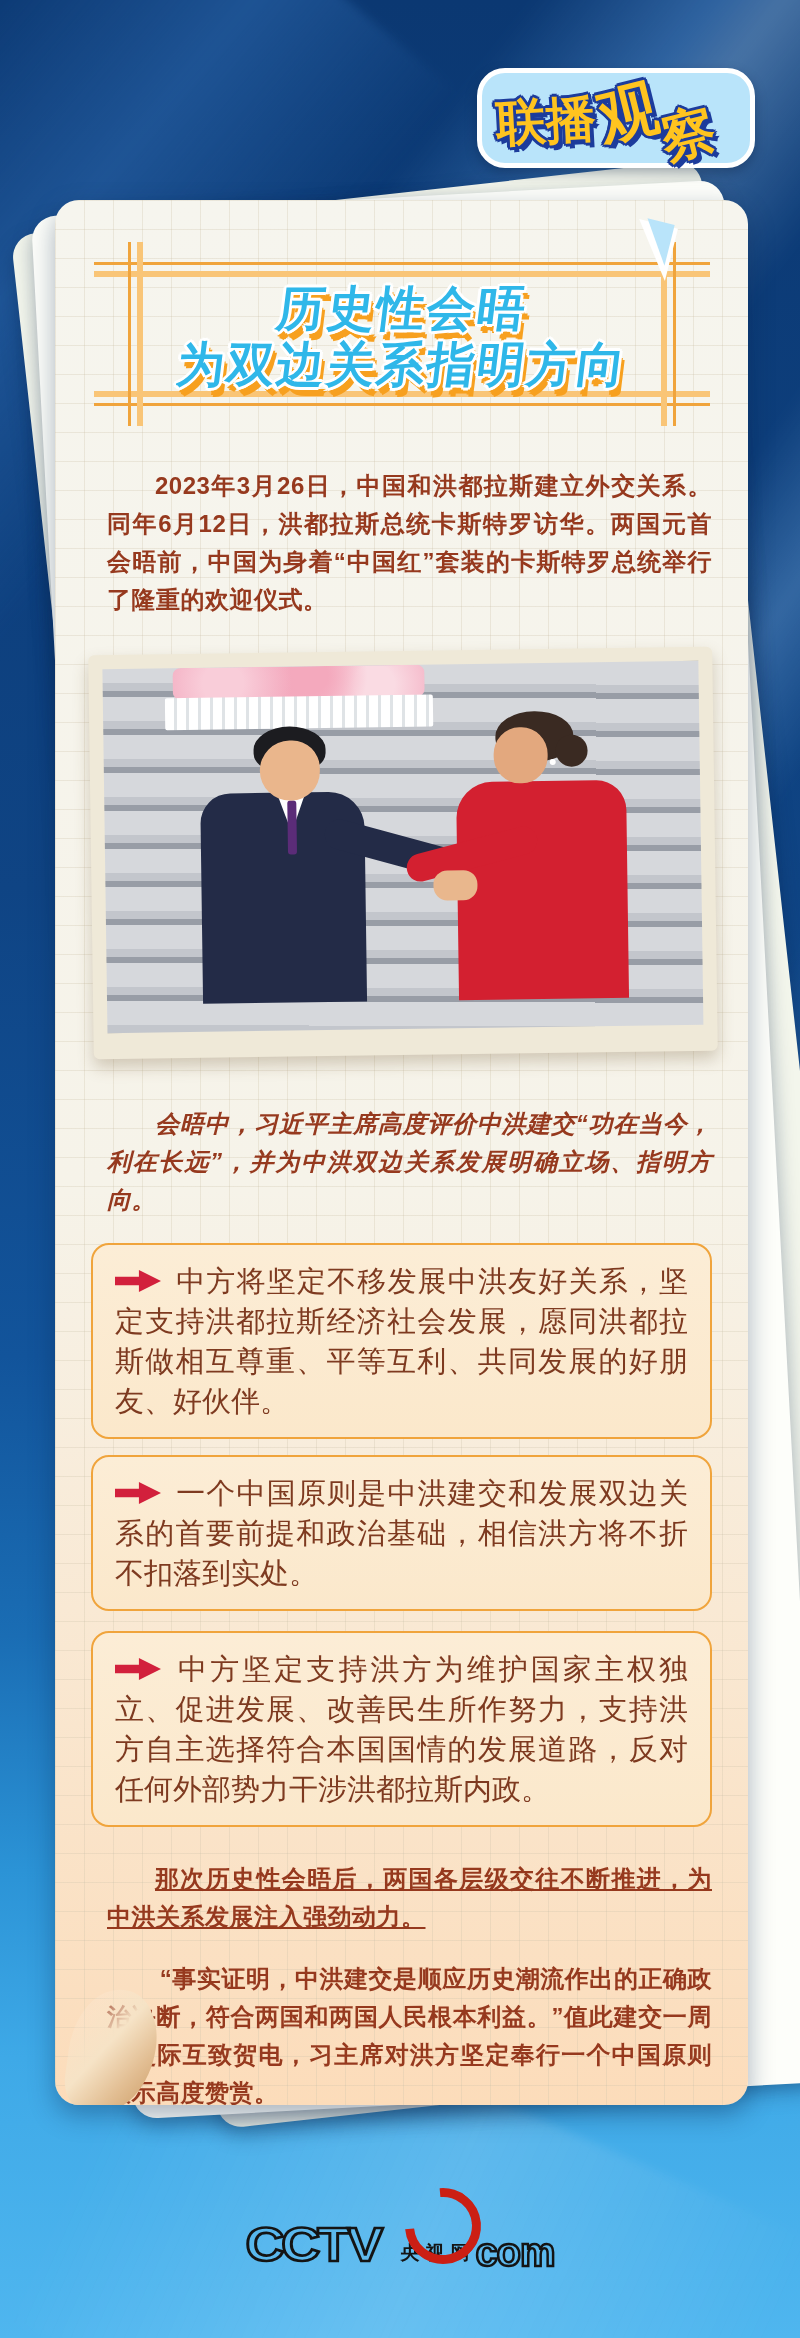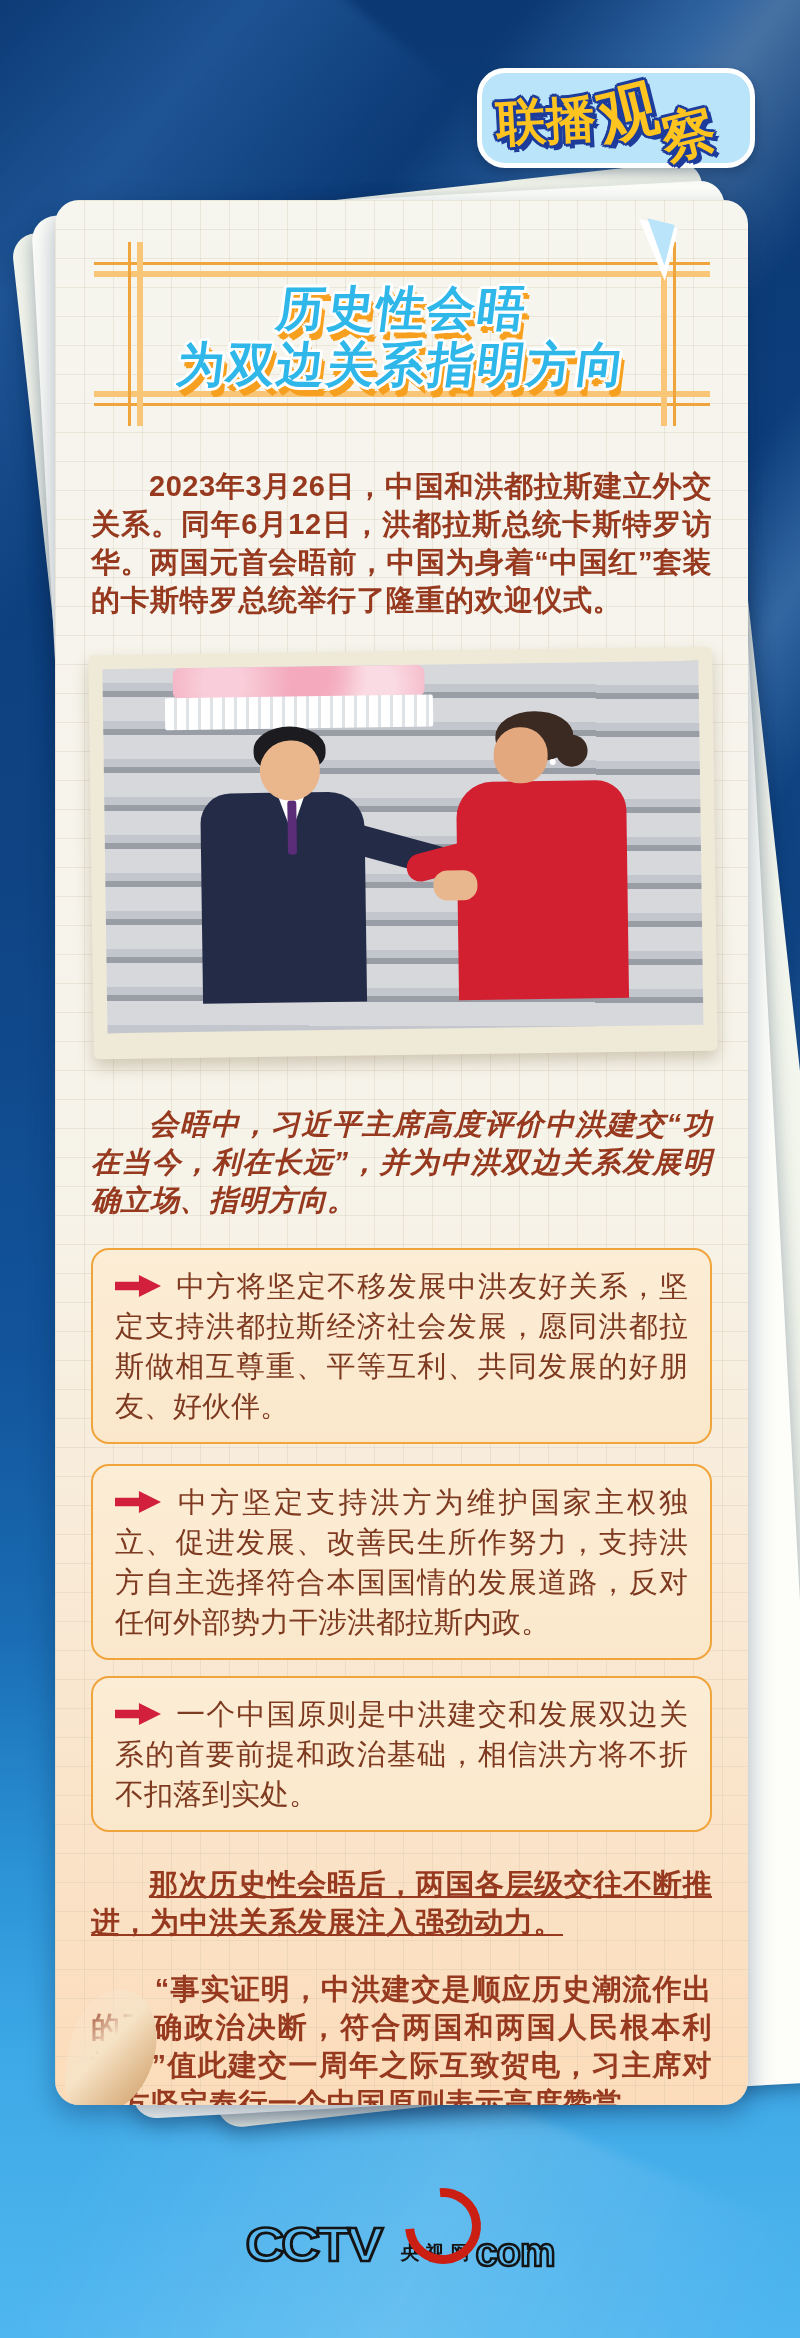--- a/index.html
+++ b/index.html
@@ -65,22 +65,22 @@
   .fl.vr2{right:9px;width:6px;} .fl.vr1{right:0;width:3px;}
   .title-text{position:absolute;inset:0;display:flex;flex-direction:column;align-items:center;
               justify-content:center;padding-top:6px;}
   .title-line{font-weight:bold;font-size:48px;line-height:56px;letter-spacing:2px;color:#2fb7e9;
               transform:skewX(-7deg);white-space:nowrap;
               text-shadow:-3px 0 #fff,3px 0 #fff,0 -3px #fff,0 3px #fff,
                           -2px -2px #fff,2px -2px #fff,-2px 2px #fff,2px 2px #fff,
                           4px 7px 0 #f7a01f,6px 9px 0 #f7a01f;}
 
   
-  .para{font-weight:bold;font-size:29px;line-height:38px;letter-spacing:.5px;color:#96391e;
-        text-indent:2em;text-align:justify;}
+  .para{font-weight:bold;font-size:24px;line-height:38px;letter-spacing:.5px;color:#96391e;
+        text-indent:2em;text-align:justify;margin-left:16px;}
   .p1{margin-top:45px;}
   .p2{margin-top:50px;font-style:italic;}
   .p3{margin-top:33px;text-decoration:underline;}
   .p4{margin-top:8px;text-indent:2.2em;}
 
   
   .photo-frame{margin:32px auto 0;width:596px;height:364px;background:#efe9d8;border-radius:6px;
                padding:14px 14px 26px;transform:rotate(-0.8deg);
                box-shadow:0 8px 16px rgba(110,85,45,.28);}
   .photo-inner{position:relative;width:100%;height:100%;overflow:hidden;
@@ -195,25 +195,25 @@
             <div class="pp w-face"></div>
             <div class="pp w-earring"></div>
           </div>
         </div>
 
         <p class="para p2">会晤中，习近平主席高度评价中洪建交“功在当今，利在长远”，并为中洪双边关系发展明确立场、指明方向。</p>
 
         <div class="box first">
           <div class="box-text"><span class="arrow"></span><span>中方将坚定不移发展中洪友好关系，坚定支持洪都拉斯经济社会发展，愿同洪都拉斯做相互尊重、平等互利、共同发展的好朋友、好伙伴。</span></div>
         </div>
+        <div class="box">
+          <div class="box-text"><span class="arrow"></span><span>一个中国原则是中洪建交和发展双边关系的首要前提和政治基础，相信洪方将不折不扣落到实处。</span></div>
+        </div>
         <div class="box third">
           <div class="box-text"><span class="arrow"></span><span>中方坚定支持洪方为维护国家主权独立、促进发展、改善民生所作努力，支持洪方自主选择符合本国国情的发展道路，反对任何外部势力干涉洪都拉斯内政。</span></div>
-        </div>
-        <div class="box">
-          <div class="box-text"><span class="arrow"></span><span>一个中国原则是中洪建交和发展双边关系的首要前提和政治基础，相信洪方将不折不扣落到实处。</span></div>
         </div>
 
         <p class="para p3">那次历史性会晤后，两国各层级交往不断推进，为中洪关系发展注入强劲动力。</p>
         <p class="para p4">“事实证明，中洪建交是顺应历史潮流作出的正确政治决断，符合两国和两国人民根本利益。”值此建交一周年之际互致贺电，习主席对洪方坚定奉行一个中国原则表示高度赞赏。</p>
       </div>
 
       <div class="curl"></div>
     </div>
   </div>
 

